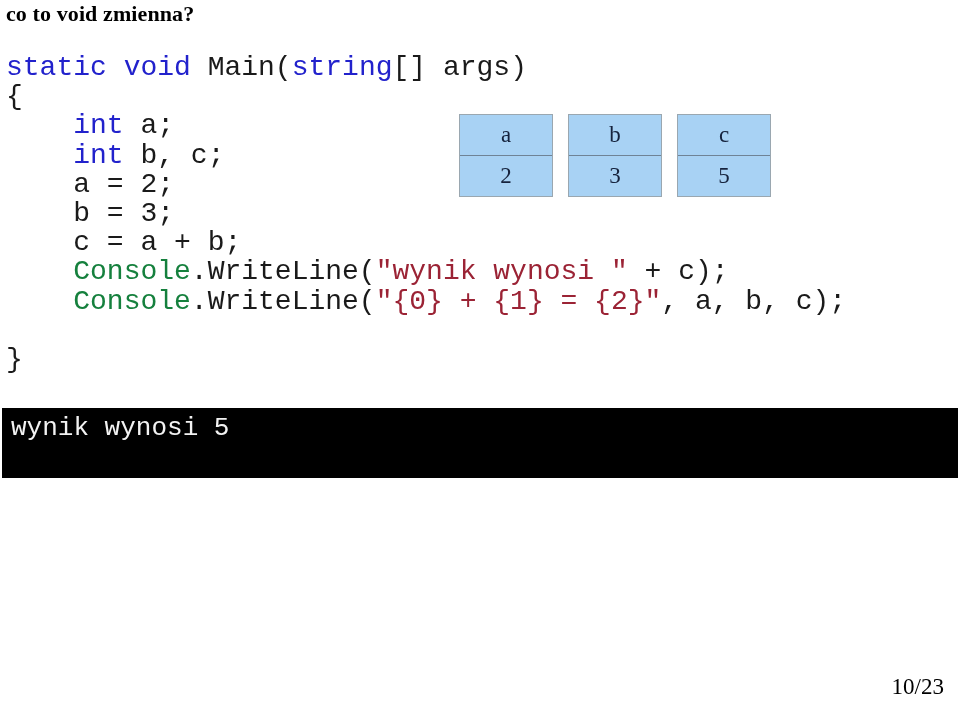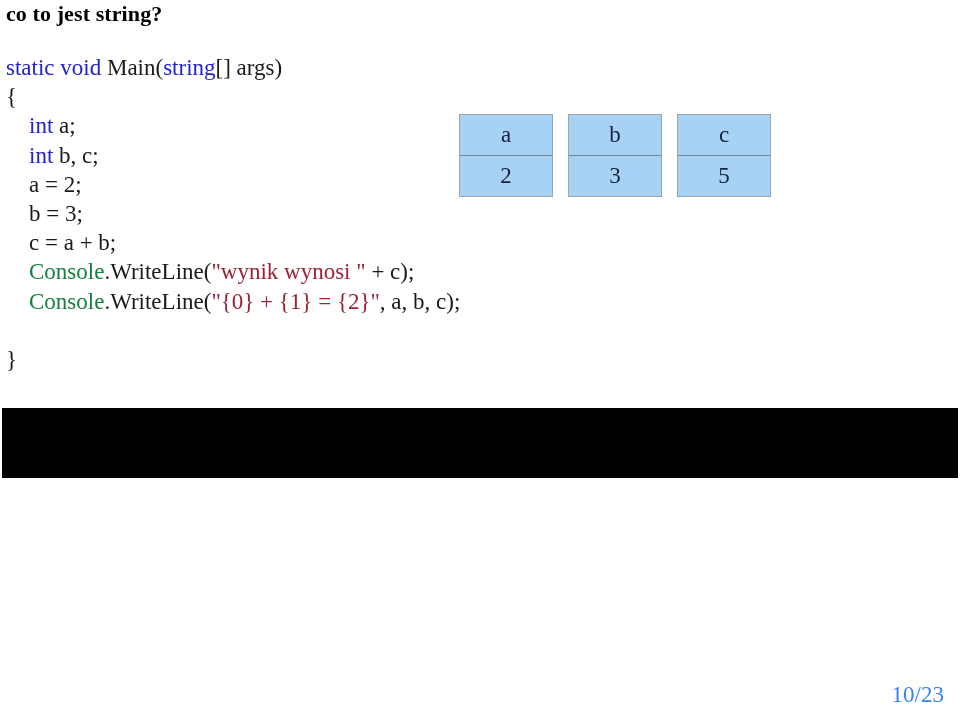--- a/index.html
+++ b/index.html
@@ -27,22 +27,22 @@
     color: #000000;
     letter-spacing: 0.1px;
     white-space: pre;
   }
 
   
   #code-block {
     position: absolute;
     left: 6px;
     top: 53px;
-    font-family: Liberation Serif, serif;
-    font-size: 23px;
+    font-family: Liberation Mono, monospace;
+    font-size: 28px;
     line-height: 29.2px;
     color: #1a1a1a;
     white-space: pre;
     letter-spacing: 0px;
   }
   #code-block .line {
     height: 29.2px;
     white-space: pre;
   }
   .kw      { color: #2222cc; }
@@ -94,45 +94,46 @@
     font-size: 26px;
     line-height: 30px;
     color: #f2f2f2;
     white-space: pre;
   }
 
   
   #page-number {
     position: absolute;
     right: 16px;
-    bottom: 6px;
+    bottom: 14px;
     font-family: "Liberation Serif", serif;
     font-size: 23px;
-    color: #3b82f6;
+    color: #000000;
     white-space: pre;
   }
 </style>
 </head>
 <body>
 
-<div id="slide-title">co to jest string?</div>
+<div id="slide-title">co to void zmienna?</div>
 
 <div id="code-block"><div class="line"><span class="kw">static</span><span class="plain"> </span><span class="kw">void</span><span class="plain"> Main(</span><span class="type">string</span><span class="plain">[] args)</span></div><div class="line"><span class="plain">{</span></div><div class="line"><span class="plain">    </span><span class="type">int</span><span class="plain"> a;</span></div><div class="line"><span class="plain">    </span><span class="type">int</span><span class="plain"> b, c;</span></div><div class="line"><span class="plain">    a = 2;</span></div><div class="line"><span class="plain">    b = 3;</span></div><div class="line"><span class="plain">    c = a + b;</span></div><div class="line"><span class="plain">    </span><span class="cls">Console</span><span class="plain">.WriteLine(</span><span class="str">"wynik wynosi "</span><span class="plain"> + c);</span></div><div class="line"><span class="plain">    </span><span class="cls">Console</span><span class="plain">.WriteLine(</span><span class="str">"{0} + {1} = {2}"</span><span class="plain">, a, b, c);</span></div><div class="line"><span class="plain"> </span></div><div class="line"><span class="plain">}</span></div></div>
 
 <div id="var-table">
     <div class="var-box">
       <div class="var-name">a</div>
       <div class="var-value">2</div>
     </div>
     <div class="var-box">
       <div class="var-name">b</div>
       <div class="var-value">3</div>
     </div>
     <div class="var-box">
       <div class="var-name">c</div>
       <div class="var-value">5</div>
     </div>
   </div>
 
 <div id="console-output">
+    <div class="out-line">wynik wynosi 5</div>
   </div>
 
 <div id="page-number">10/23</div>
 
 </body></html>

